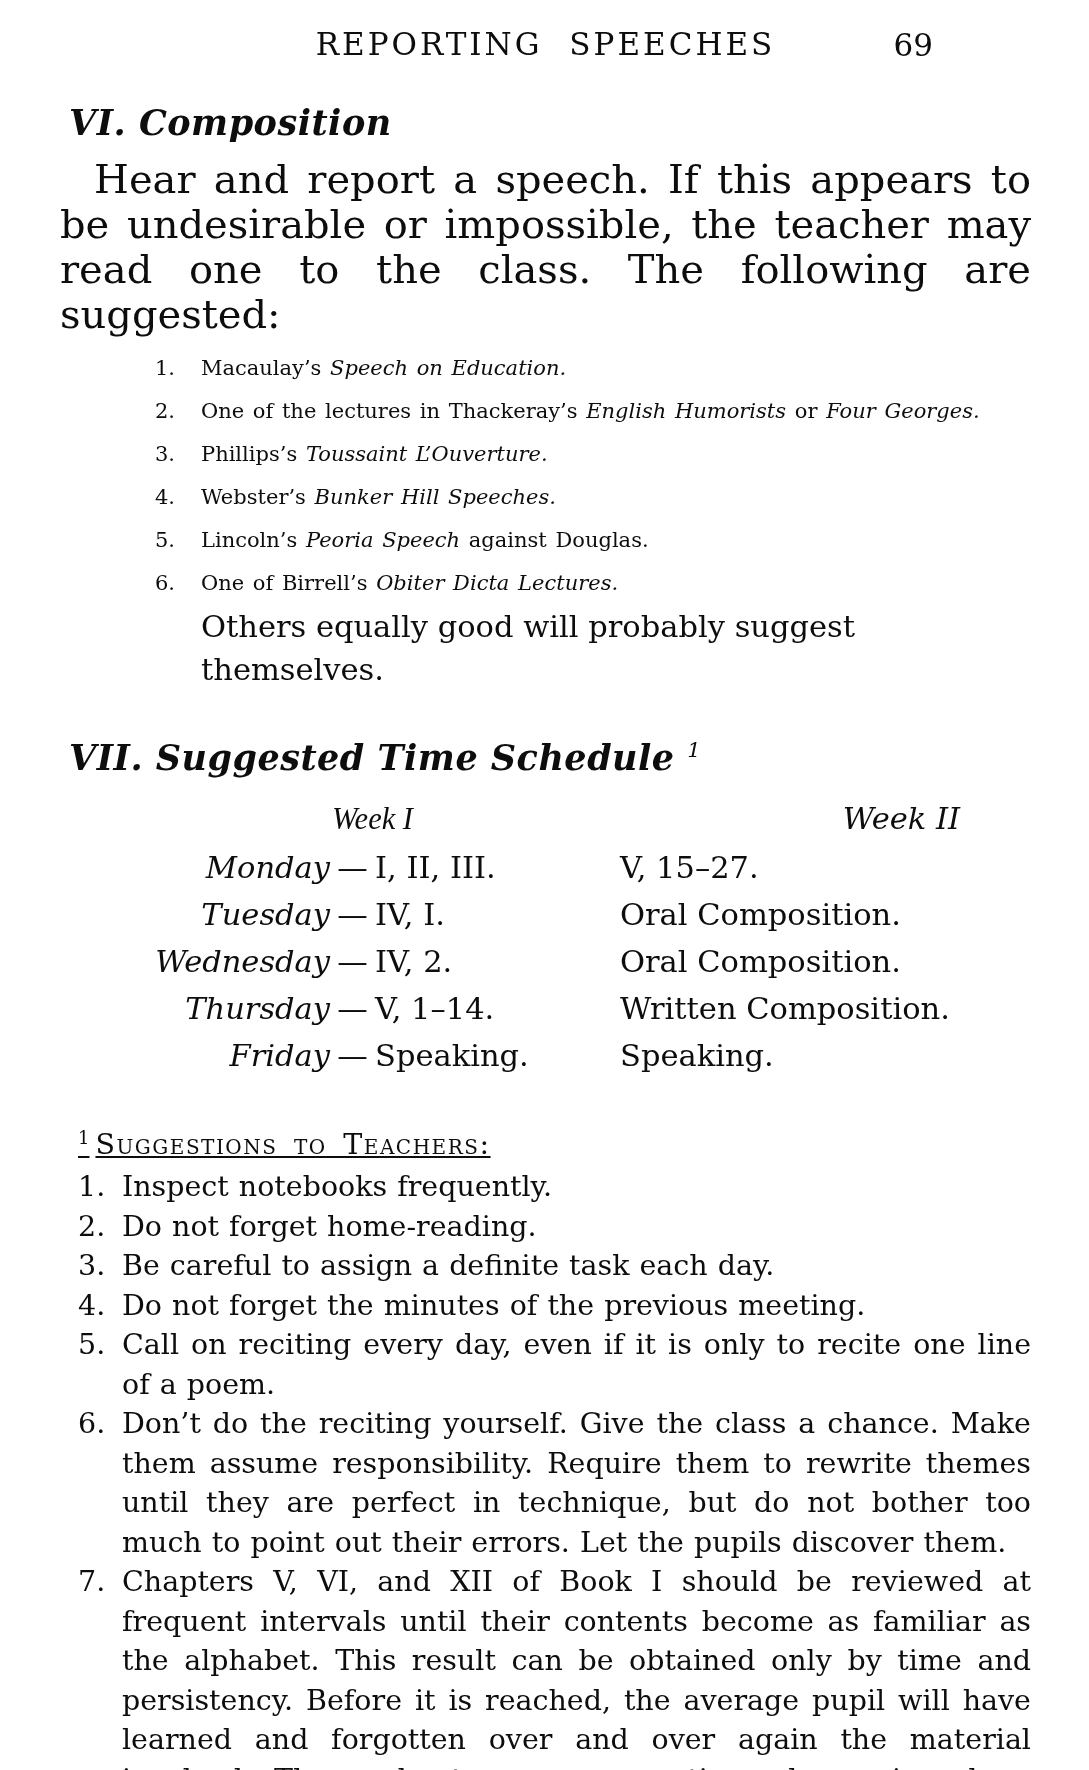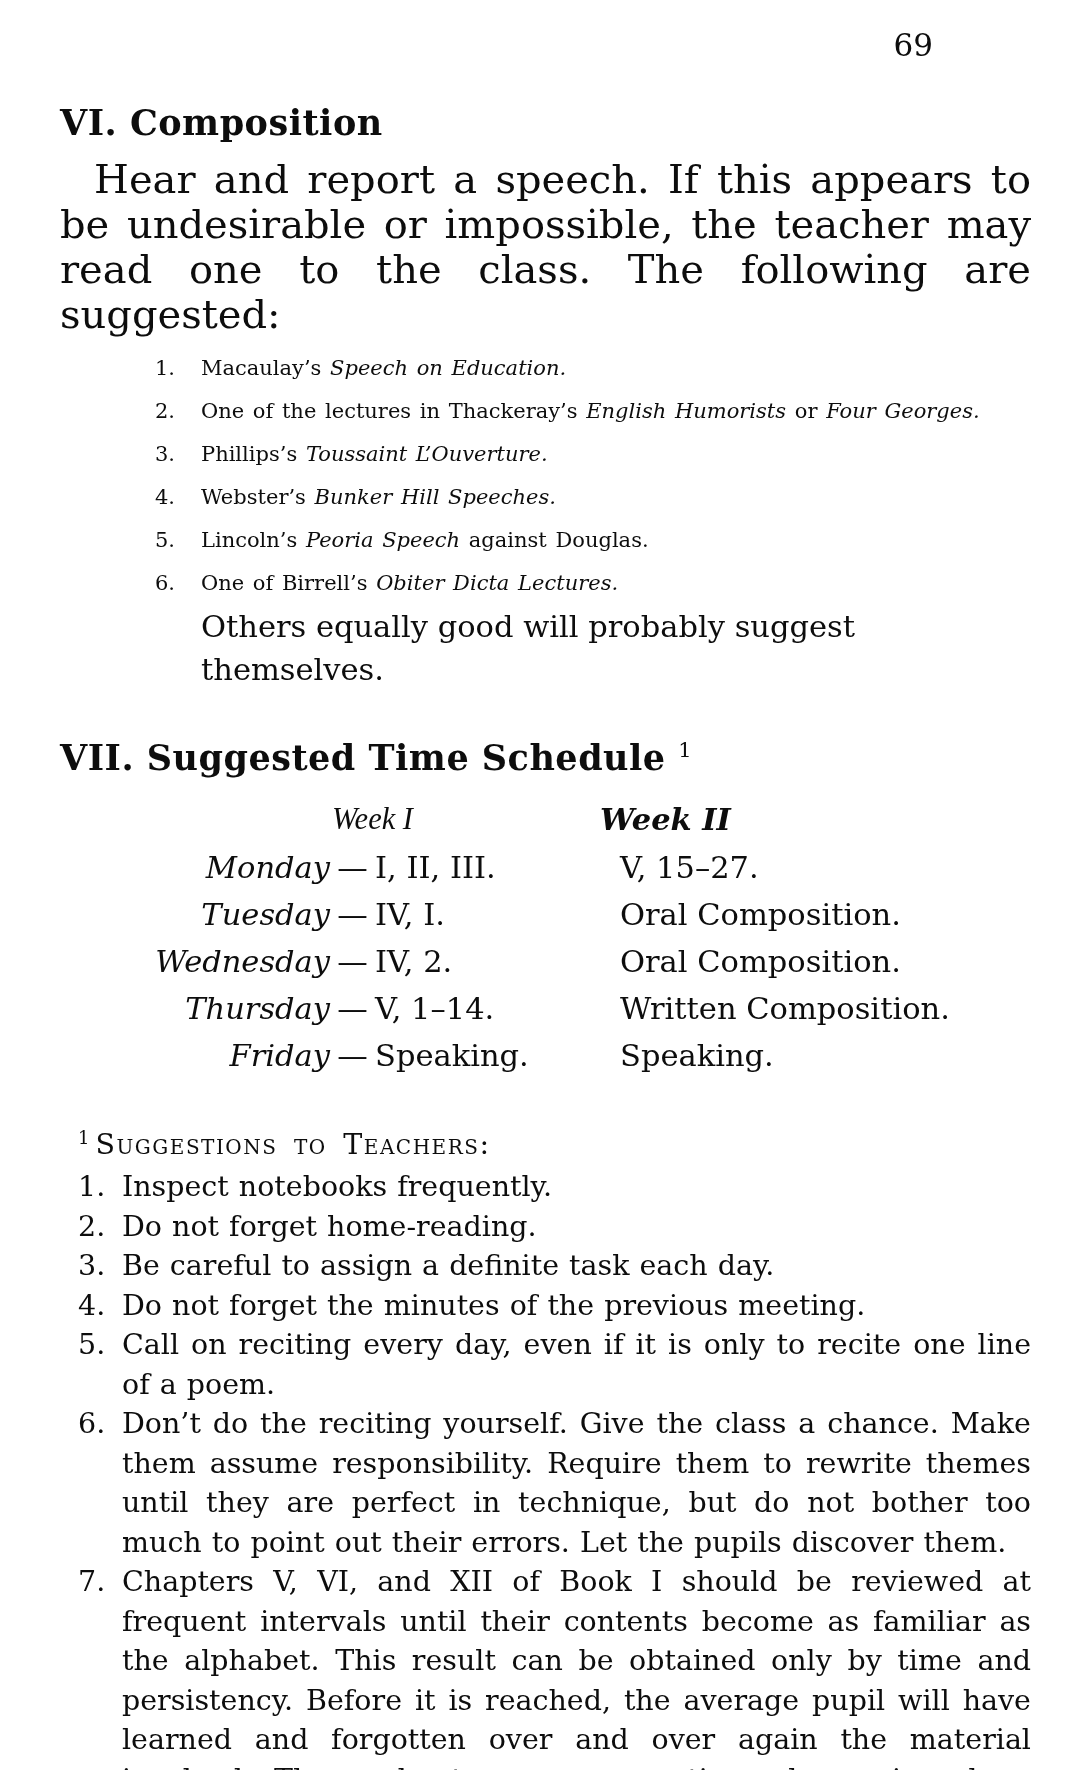--- a/index.html
+++ b/index.html
@@ -33,22 +33,23 @@
     right: 98px;
     top: 1px;
     letter-spacing: 0;
     word-spacing: 0;
   }
 
   
   h2.sec-head {
     font-size: 35px;
     font-weight: bold;
-    margin: 0;
+    margin: 9px;
     letter-spacing: 0.5px;
+    font-style: italic;
   }
   #sec6-head { margin-top: 32px; }
   #sec7-head { margin-top: 46px; }
   h2.sec-head sup {
     font-size: 21px;
     font-weight: normal;
     vertical-align: super;
     line-height: 0;
   }
 
@@ -100,22 +101,21 @@
   }
   .sched-head .wk1 {
     display: inline-block;
     width: 455px;
     text-align: center;
     font-family: Liberation Serif, serif;
   }
   .sched-head .wk2 {
     display: inline-block;
     width: 360px;
-    text-align: left;
-    font-weight: bold;
+    text-align: right;
   }
   .srow {
     display: flex;
     line-height: 47px;
   }
   .srow .day {
     display: inline-block;
     width: 185px;
     text-align: right;
     font-style: italic;
@@ -135,20 +135,21 @@
   }
 
   
   .footnote {
     margin-top: 46px;
     font-size: 28.5px;
   }
   .fn-head {
     margin: 0 0 0 18px;
     line-height: 40px;
+    text-decoration: underline;
   }
   .fn-head sup {
     font-size: 18px;
     vertical-align: super;
     line-height: 0;
     margin-right: 6px;
   }
   .fn-head .sc {
     font-variant: small-caps;
     font-variant-caps: small-caps;
@@ -173,20 +174,21 @@
     text-indent: 0;
     margin-right: 14px;
   }
 </style>
 </head>
 <body>
 
 <div class="page">
 
   <div class="running-head">
+    <span>REPORTING SPEECHES</span>
     <span class="page-num">69</span>
   </div>
 
   <h2 class="sec-head" id="sec6-head">VI. Composition</h2>
 
   <p class="lead">Hear and report a speech.  If this appears to be undesirable or impossible, the teacher may read one to the class.  The following are suggested:</p>
 
   <ol class="works">
     <li>
       <span class="num">1.</span><span>Macaulay’s </span><i>Speech on Education.</i>

